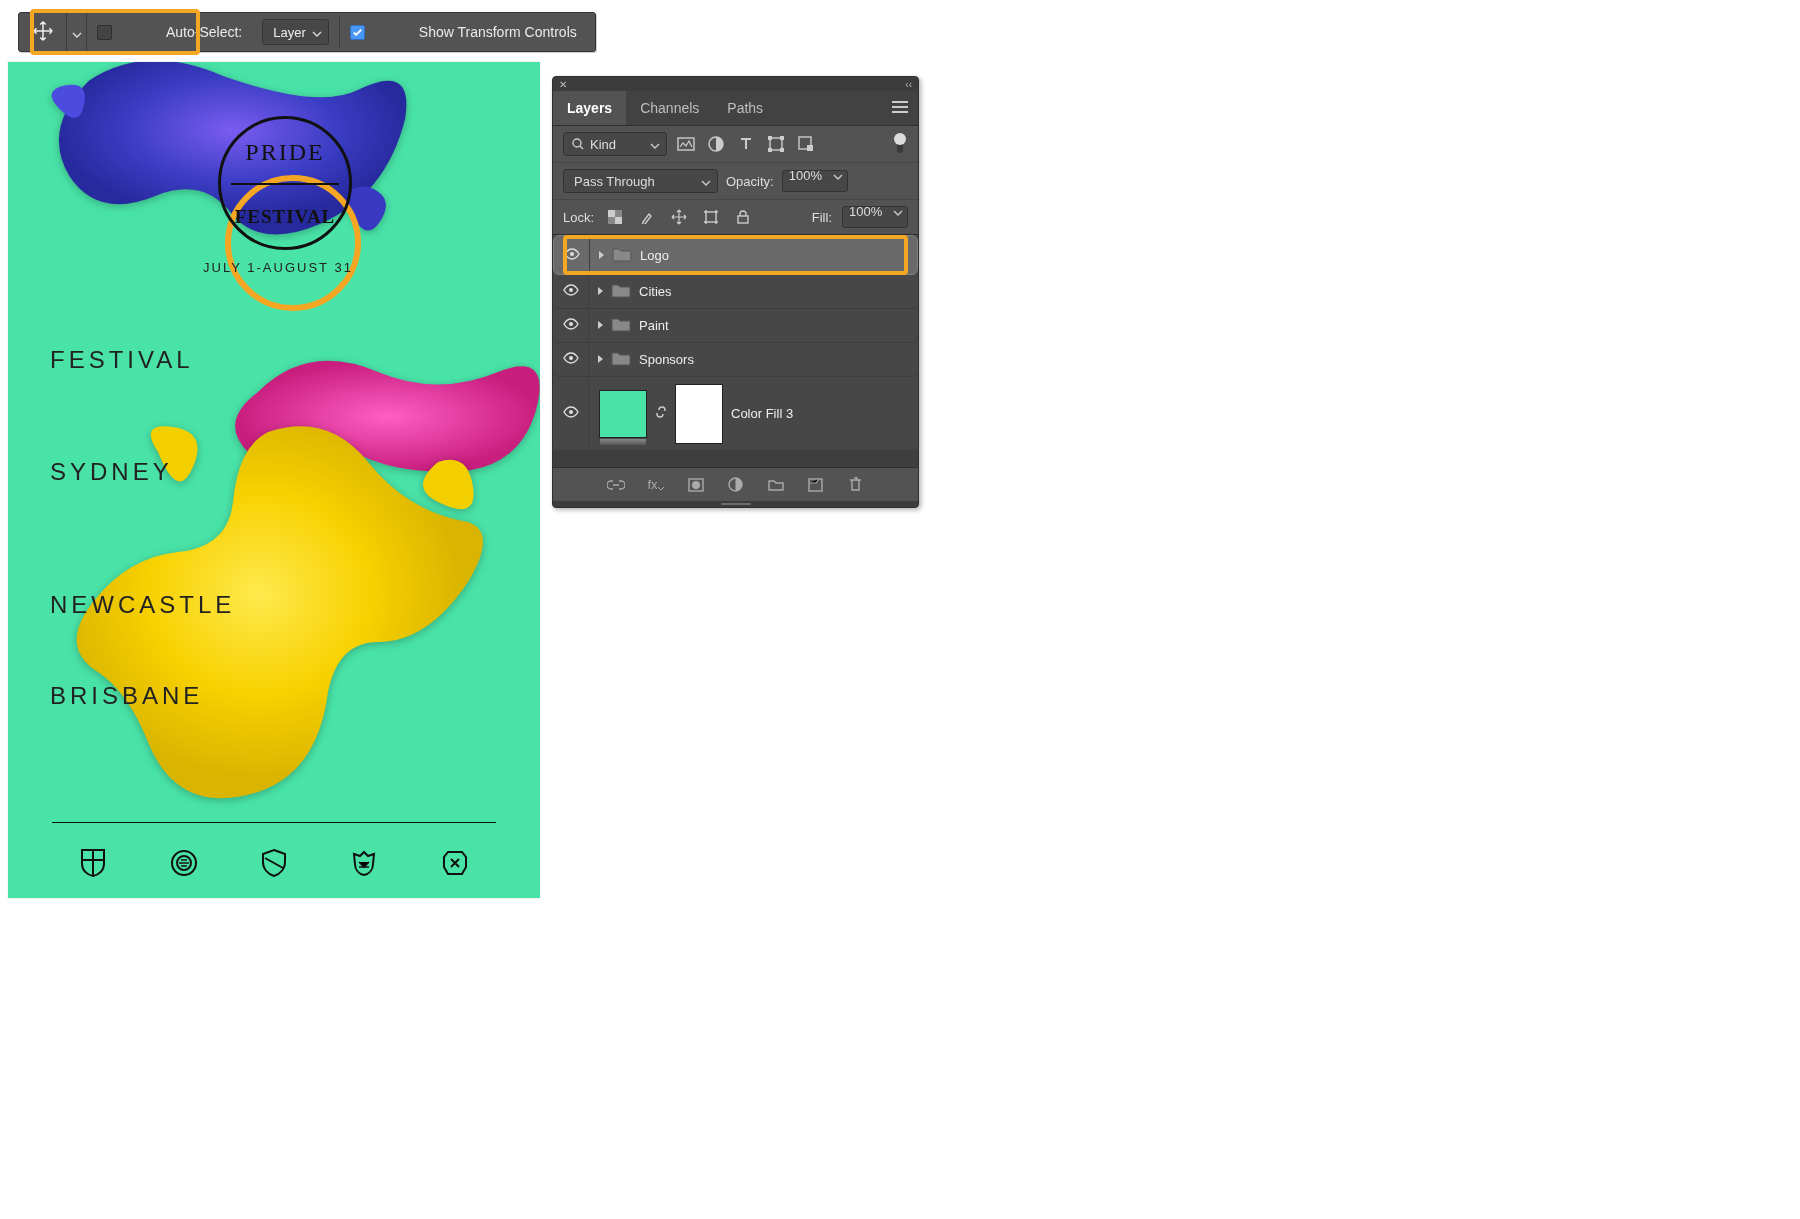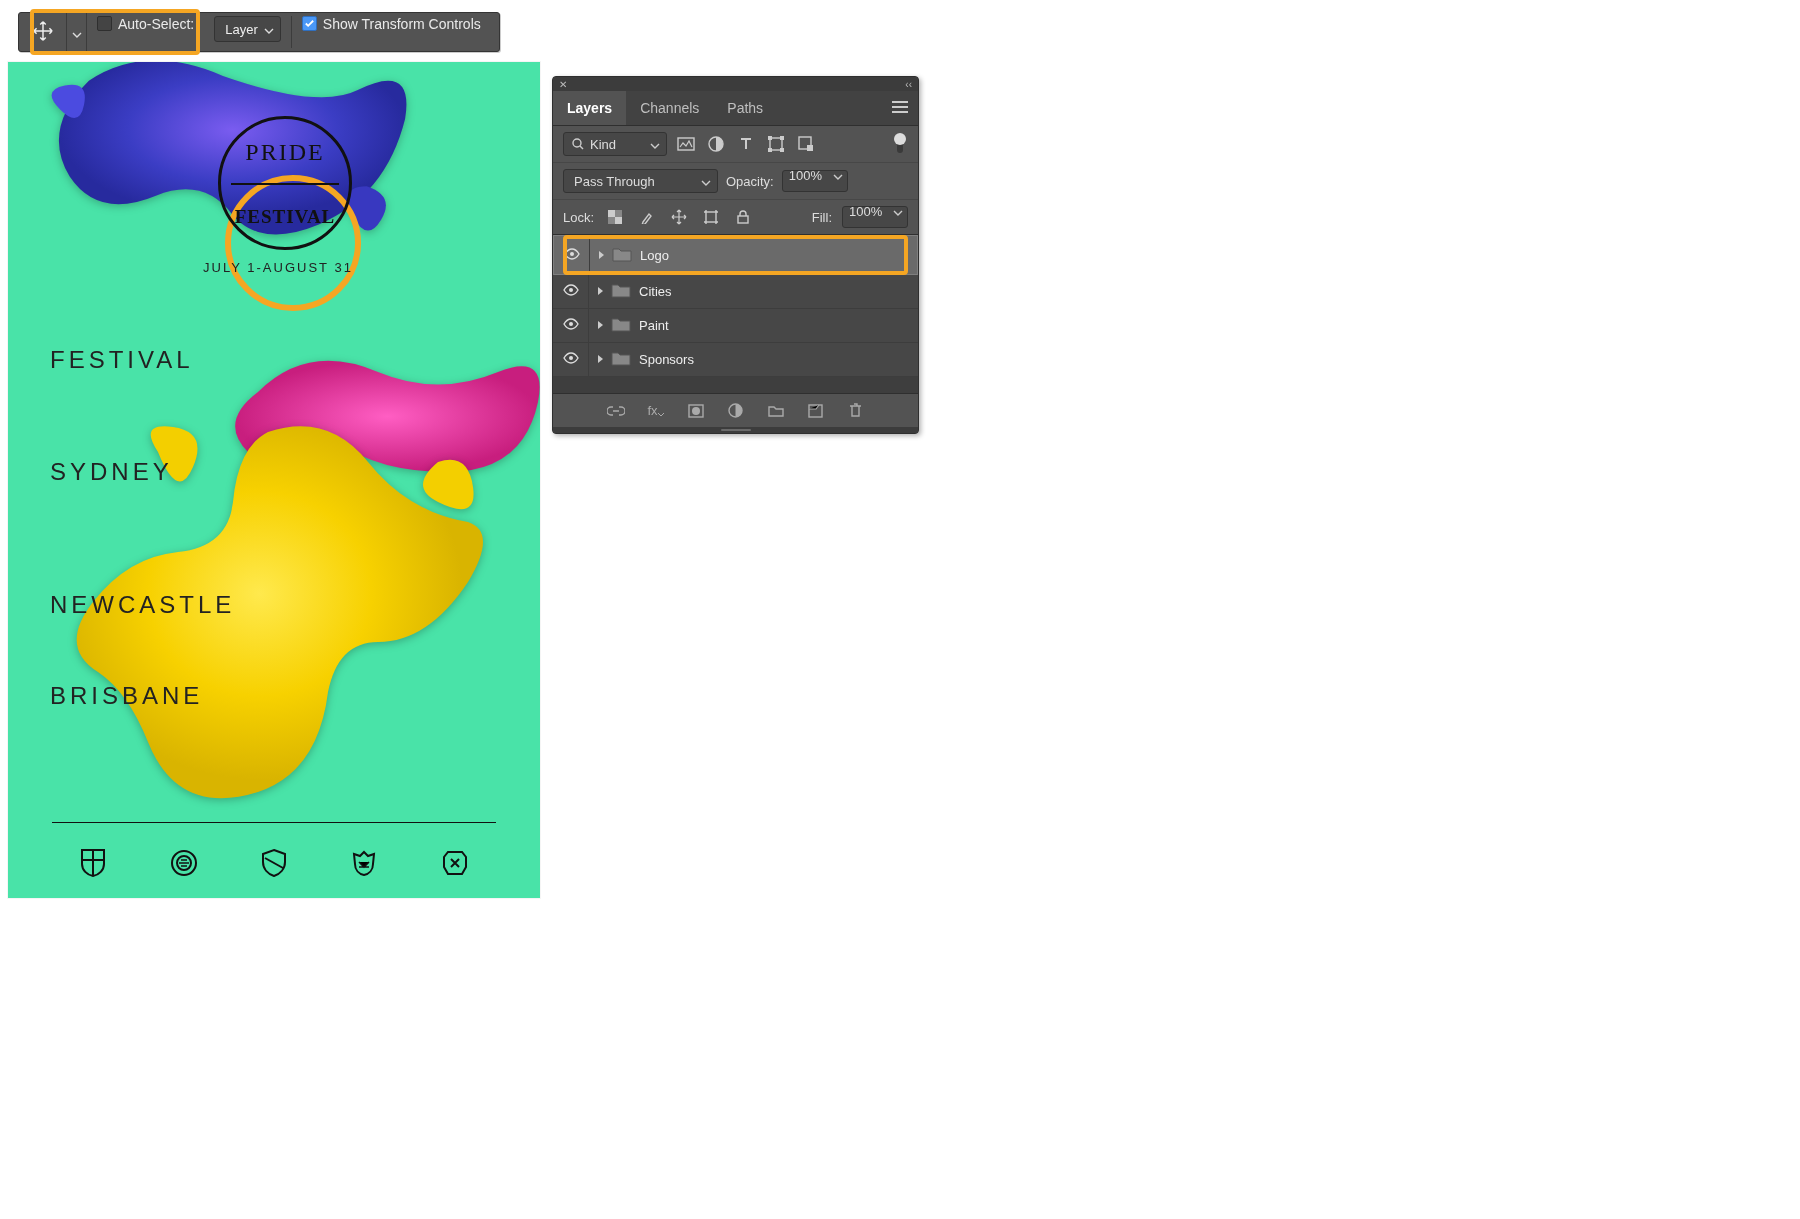--- a/index.html
+++ b/index.html
@@ -25,21 +25,21 @@
     border-right: 1px solid #3c3c3c;
     position: relative;
   }
   .tool-chev { width: 20px; display:flex; align-items:center; justify-content:center; height:38px; border-right:1px solid #3c3c3c;}
   .move-icon svg { width: 22px; height: 22px; }
   .checkbox {
     width: 15px; height: 15px; border: 1px solid #2f2f2f; background: #444; border-radius: 2px; display: inline-flex; align-items:center; justify-content:center; margin-right: 6px;
   }
   .checkbox.checked { background: #4a98f7; border-color:#2f6fc0; }
   .checkbox.checked svg { width:11px; height:11px; }
-  .opt-group { display: flex; align-items: flex-start; padding: 0 10px; height: 32px; }
+  .opt-group { display: flex; align-items: center; padding: 0 10px; height: 32px; gap: 48px; }
   .opt-group.sep { border-right: 1px solid #3c3c3c; }
   .select {
     display:flex; align-items:center; gap:6px;
     background:#474747; border:1px solid #333; border-radius:3px; height:26px; padding:0 6px 0 10px; color:#eee; font-size:13px;
   }
   .chev-down { width: 10px; height: 10px; display:inline-block; }
   .chev-down svg { width:10px; height:10px; }
 
   .orange-ring {
     position: absolute; border: 4px solid #f5a623; border-radius: 4px; pointer-events: none;
@@ -96,21 +96,21 @@
   .toggle-switch .knob { position:absolute; top:0; left:2px; width:12px; height:12px; background:#ddd; border-radius:50%; }
 
   .blend-row { display:flex; align-items:center; padding: 6px 10px; gap:8px; border-bottom:1px solid #474747; }
   .blend-select { display:flex; align-items:center; background:#474747; border:1px solid #333; border-radius:3px; height:24px; padding:0 6px 0 10px; gap:6px; width:155px; justify-content:space-between; }
   .label { color:#ddd; }
   .pct-input { display:flex; align-items:center; background:#474747; border:1px solid #333; border-radius:3px; height:22px; padding:0 4px 12px 6px; gap:4px; width:66px; justify-content:space-between; }
 
   .lock-row { display:flex; align-items:center; padding: 6px 10px; gap:10px; border-bottom:1px solid #2f2f2f; }
 
   .layer-list { background: #474747; }
-  .layer-item { display:flex; align-items:center; height: 34px; border-bottom:1px solid #3d3d3d; padding-right:10px; position: relative; }
+  .layer-item { display:flex; align-items:center; height: 34px; border-bottom:1px solid #3d3d3d; padding-right:10px; position: relative; border-radius: 6px; }
   .layer-item.selected { background:#6a6a6a; border: 1px solid #7f7f7f; height:40px; }
   .eye-col { width:36px; display:flex; justify-content:center; border-right:1px solid #3d3d3d; height:100%; align-items:center; }
   .eye svg { width:16px; height:12px; }
   .disclosure { margin-left:8px; }
   .disclosure svg { width:8px; height:10px; }
   .folder-icon svg { width:20px; height:16px; margin-left:6px; }
   .layer-name { margin-left:8px; color:#eee; }
   .fill-layer { height: 74px; }
   .fill-thumb { width: 48px; height: 48px; background: #49e3a8; border:1px solid #222; margin-left: 10px; position: relative; }
   .fill-thumb::after { content:''; position:absolute; bottom:-8px; left:0; right:0; height:6px; background: linear-gradient(#888,#555); }
@@ -423,20 +423,34 @@
             </svg></span>
         </div>
       <span class="disclosure"><svg viewBox="0 0 8 10">
             <path d="M1 1l5 4-5 4z" fill="#ccc"></path>
           </svg></span>
       <span class="folder-icon"><svg viewBox="0 0 20 16">
             <path d="M1 3h6l2 2h10v10H1z" fill="#888" stroke="#555" stroke-width="1"></path>
           </svg></span>
       <span class="layer-name">Sponsors</span>
     </div>
+    <div class="layer-item fill-layer">
+      <div class="eye-col">
+          <span class="eye"><svg viewBox="0 0 16 12">
+              <path d="M8 1C4 1 1 6 1 6s3 5 7 5 7-5 7-5-3-5-7-5z" fill="none" stroke="#ddd" stroke-width="1.4"></path>
+              <circle cx="8" cy="6" r="2" fill="#ddd"></circle>
+            </svg></span>
+        </div>
+      <div class="fill-thumb"></div>
+      <span class="link-ic"><svg width="12" height="14" viewBox="0 0 12 14">
+            <path d="M4 5a3 3 0 016 0v1M8 9a3 3 0 01-6 0V8" fill="none" stroke="#ccc" stroke-width="1.4"></path>
+          </svg></span>
+      <div class="mask-thumb"></div>
+      <span class="layer-name">Color Fill 3</span>
+    </div>
     <div style="height:16px; background:#3e3e3e"></div>
   </div>
 
   <div class="panel-footer">
     <div class="icon-btn">
         <svg width="18" height="12" viewBox="0 0 18 12">
           <path d="M6 2H4a4 4 0 000 8h2M12 2h2a4 4 0 010 8h-2M6 6h6" fill="none" stroke="#aaa" stroke-width="1.4"></path>
         </svg>
       </div>
     <div class="icon-btn">

